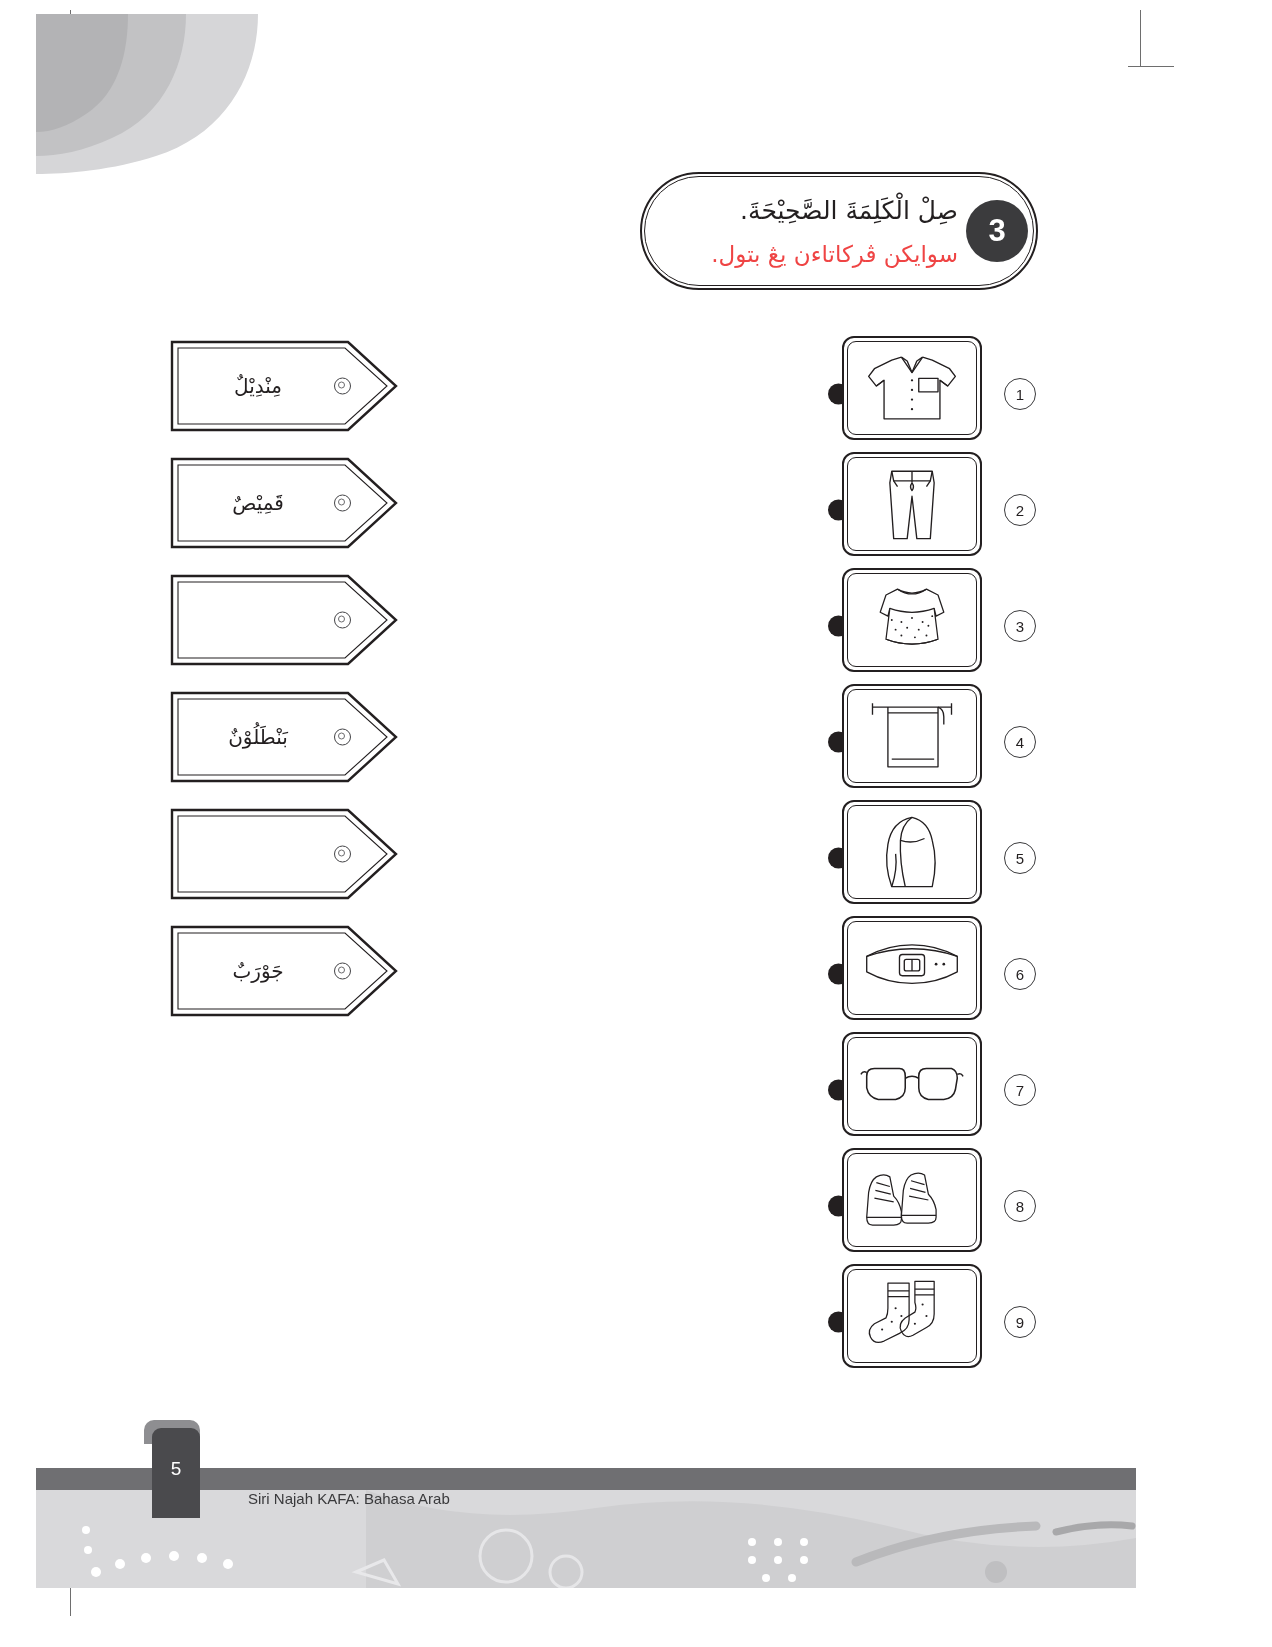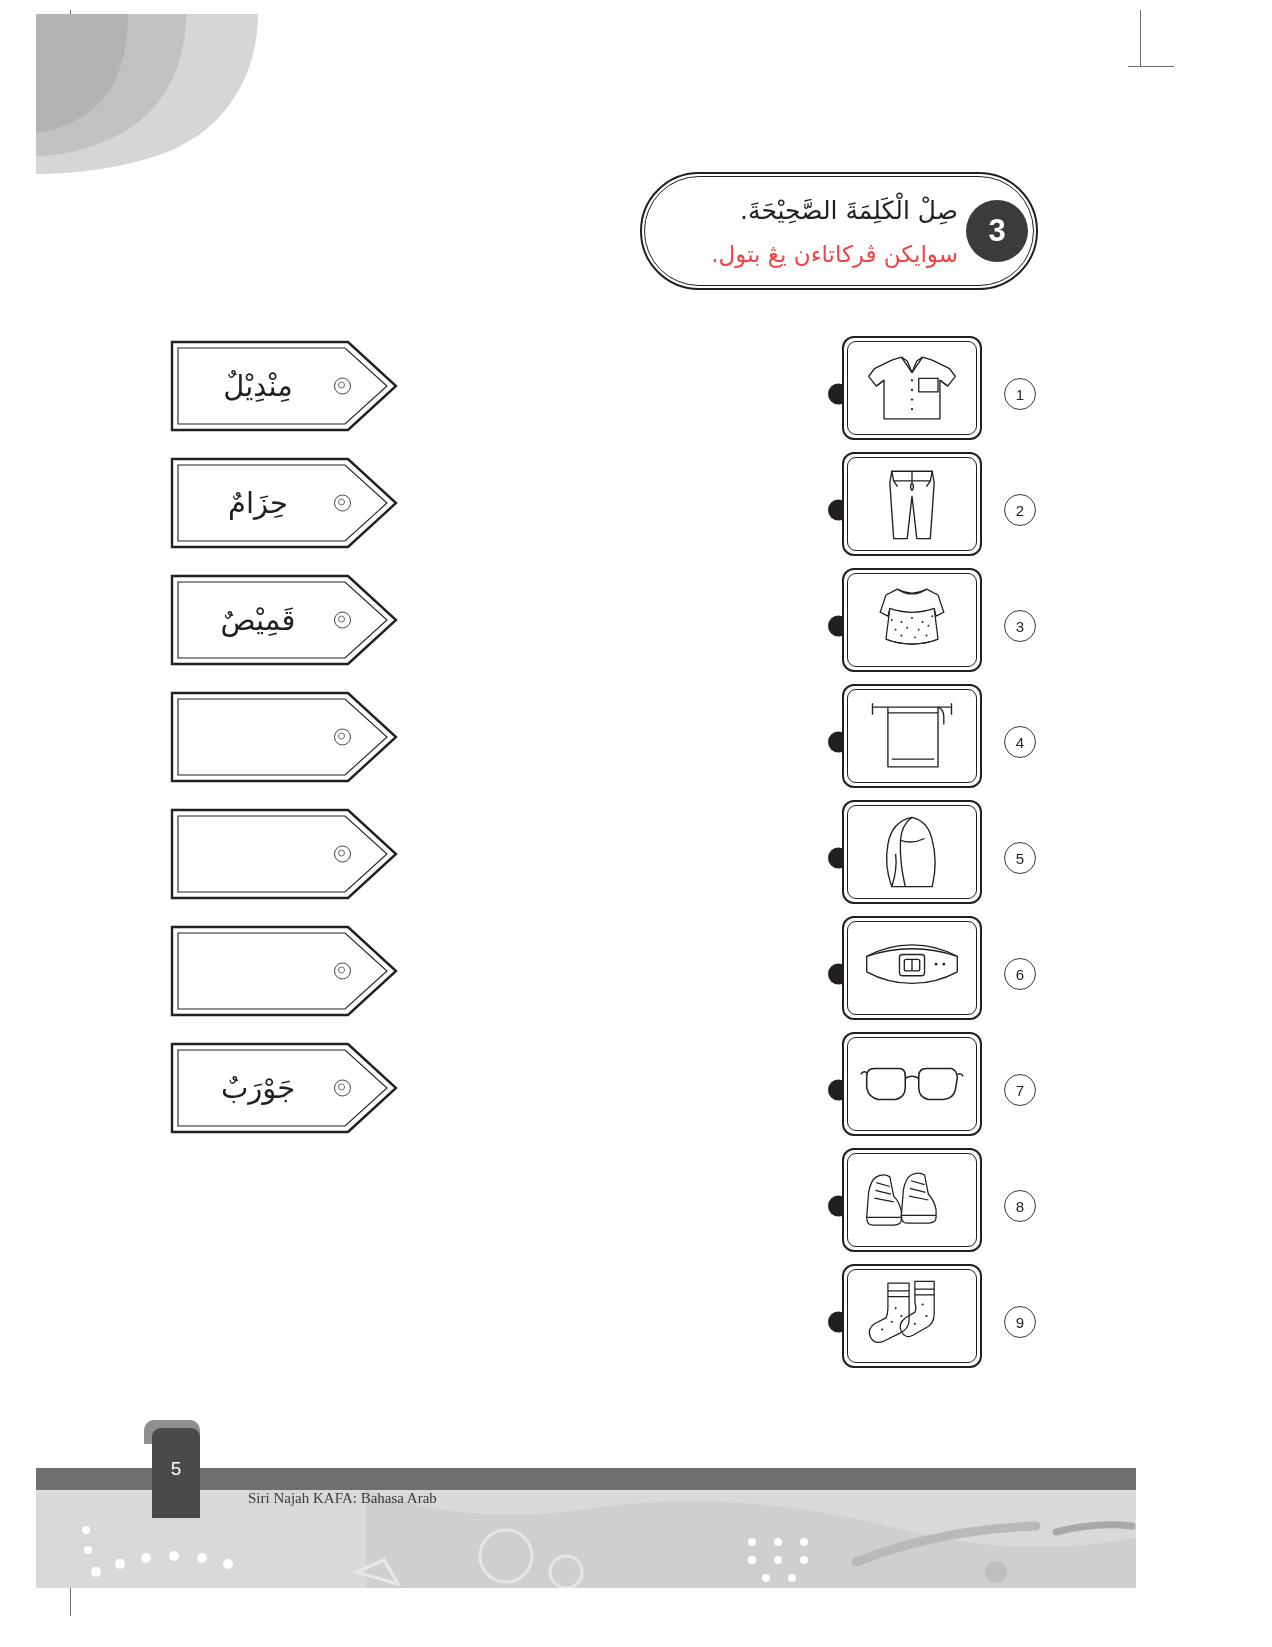--- a/index.html
+++ b/index.html
@@ -127,21 +127,21 @@
     position: absolute;
     left: 14px;
     top: 0;
     width: 148px;
     height: 92px;
     display: flex;
     align-items: center;
     justify-content: center;
     direction: rtl;
     font-family: "DejaVu Sans", sans-serif;
-    font-size: 29px;
+    font-size: 20px;
     color: #231f20;
     white-space: nowrap;
   }
   .tag-port {
     position: absolute;
     left: 164px;
     top: 50%;
     transform: translateY(-50%);
     width: 17px;
     height: 17px;
@@ -276,21 +276,21 @@
     color: #ffffff;
     font-size: 19px;
     font-family: "Liberation Sans", sans-serif;
   }
   .footer-caption {
     position: absolute;
     left: 248px;
     top: 1490px;
     font-size: 15px;
     color: #3a3a3c;
-    font-family: Liberation Serif, serif;
+    font-family: Liberation Sans, sans-serif;
     white-space: nowrap;
   }
 </style>
 </head>
 <body>
 
 <div class="crop-mark cm-v" style="left:70px;top:10px;height:56px;"></div>
 <div class="crop-mark cm-h" style="left:42px;top:66px;width:40px;"></div>
 <div class="crop-mark cm-v" style="left:1140px;top:10px;height:56px;"></div>
 <div class="crop-mark cm-h" style="left:1128px;top:66px;width:46px;"></div>
@@ -322,43 +322,36 @@
       <path d="M8 8 H175 L217 46 L175 84 H8 Z" fill="none" stroke="#231f20" stroke-width="1.1"></path>
     </svg>
     <div class="tag-text">مِنْدِيْلٌ</div>
     <div class="tag-port"></div>
   </div>
   <div class="word-tag">
     <svg viewBox="0 0 228 92" aria-hidden="true">
       <path d="M2 2 H178 L226 46 L178 90 H2 Z" fill="#fff" stroke="#231f20" stroke-width="2.4"></path>
       <path d="M8 8 H175 L217 46 L175 84 H8 Z" fill="none" stroke="#231f20" stroke-width="1.1"></path>
     </svg>
-    <div class="tag-text">حِزَامٌ</div>
-    <div class="tag-port"></div>
-  </div>
-  <div class="word-tag">
-    <svg viewBox="0 0 228 92" aria-hidden="true">
-      <path d="M2 2 H178 L226 46 L178 90 H2 Z" fill="#fff" stroke="#231f20" stroke-width="2.4"></path>
-      <path d="M8 8 H175 L217 46 L175 84 H8 Z" fill="none" stroke="#231f20" stroke-width="1.1"></path>
-    </svg>
     <div class="tag-text">قَمِيْصٌ</div>
     <div class="tag-port"></div>
   </div>
   <div class="word-tag">
     <svg viewBox="0 0 228 92" aria-hidden="true">
       <path d="M2 2 H178 L226 46 L178 90 H2 Z" fill="#fff" stroke="#231f20" stroke-width="2.4"></path>
       <path d="M8 8 H175 L217 46 L175 84 H8 Z" fill="none" stroke="#231f20" stroke-width="1.1"></path>
     </svg>
     <div class="tag-port"></div>
   </div>
   <div class="word-tag">
     <svg viewBox="0 0 228 92" aria-hidden="true">
       <path d="M2 2 H178 L226 46 L178 90 H2 Z" fill="#fff" stroke="#231f20" stroke-width="2.4"></path>
       <path d="M8 8 H175 L217 46 L175 84 H8 Z" fill="none" stroke="#231f20" stroke-width="1.1"></path>
     </svg>
+    <div class="tag-text">بَنْطَلُوْنٌ</div>
     <div class="tag-port"></div>
   </div>
   <div class="word-tag">
     <svg viewBox="0 0 228 92" aria-hidden="true">
       <path d="M2 2 H178 L226 46 L178 90 H2 Z" fill="#fff" stroke="#231f20" stroke-width="2.4"></path>
       <path d="M8 8 H175 L217 46 L175 84 H8 Z" fill="none" stroke="#231f20" stroke-width="1.1"></path>
     </svg>
     <div class="tag-port"></div>
   </div>
   <div class="word-tag">

